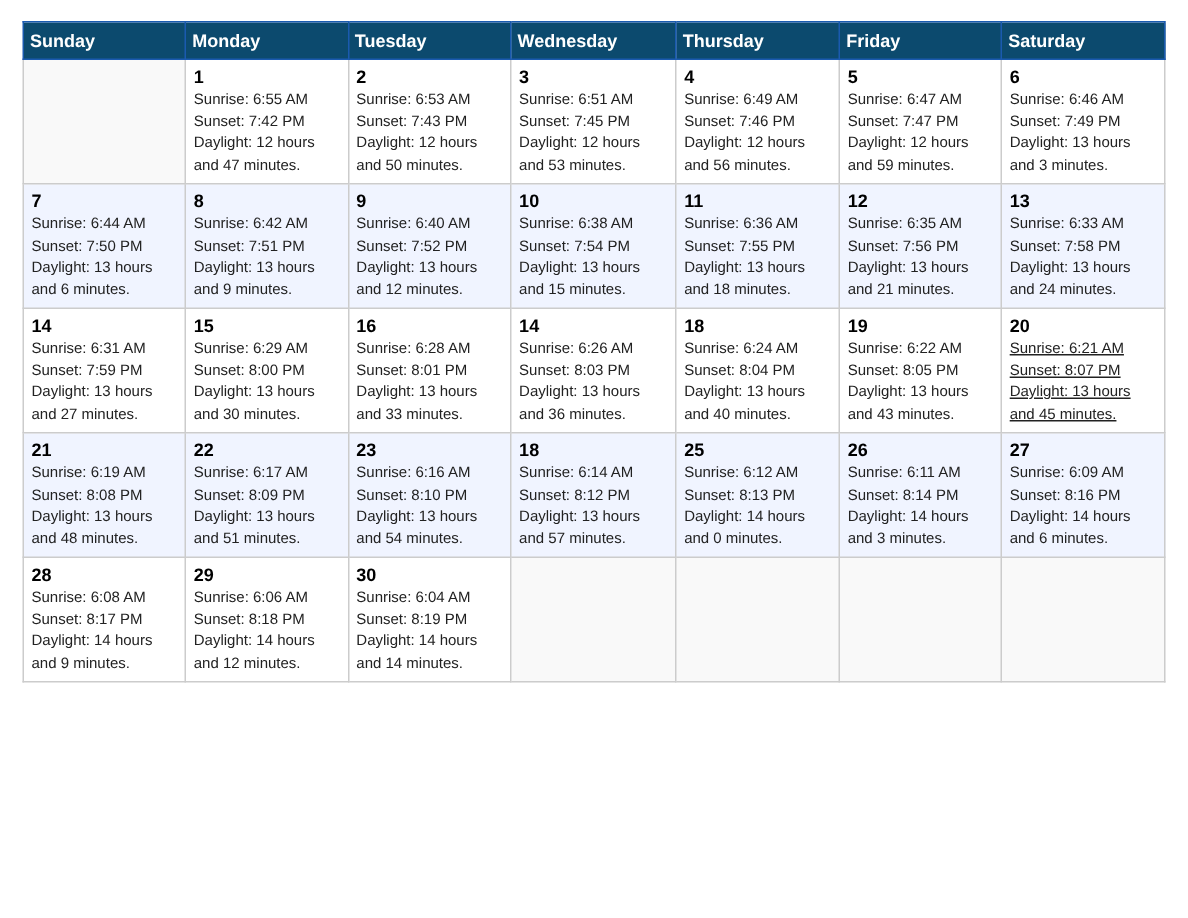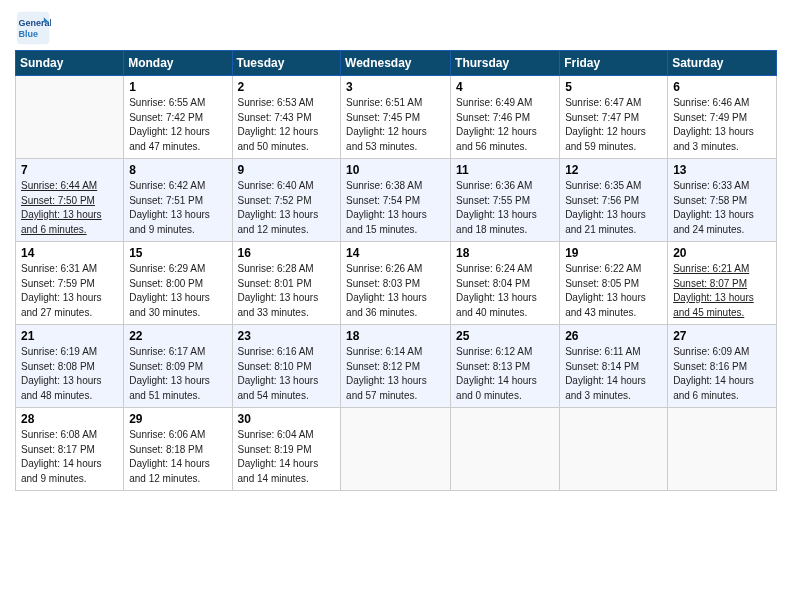--- a/index.html
+++ b/index.html
@@ -86,38 +86,20 @@
       line-height: 1.45;
     }
     .empty-cell {
       background: #f9f9f9 !important;
     }
   </style>
 </head>
 <body>
 
 <div class="container">
-  <div class="header-row">
-    <div class="logo">
-      <svg class="logo-icon" viewBox="0 0 40 40">
-        <rect x="2" y="2" width="36" height="36" rx="4" fill="#e8f0fa"></rect>
-        <text x="4" y="18" font-size="10" font-weight="bold" fill="#1a4a8a">General</text>
-        <text x="4" y="30" font-size="10" font-weight="bold" fill="#2a7abf">Blue</text>
-        <polygon points="32,8 38,14 32,14" fill="#2a7abf"></polygon>
-      </svg>
-      <div class="logo-text">
-        <span></span>
-        <span></span>
-      </div>
-    </div>
-    <div class="title-block">
-      <div class="main-title"></div>
-      <div class="subtitle"></div>
-    </div>
-  </div>
 
   <table class="calendar">
     <thead>
       <tr>
       <th>Sunday</th>
           <th>Monday</th>
           <th>Tuesday</th>
           <th>Wednesday</th>
           <th>Thursday</th>
           <th>Friday</th>
@@ -166,21 +148,21 @@
             <div class="day-num">6</div>
             <div class="day-info" style="white-space: pre-line;">Sunrise: 6:46 AM
 Sunset: 7:49 PM
 Daylight: 13 hours
 and 3 minutes.</div>
           </td>
         </tr>
         <tr>
           <td>
             <div class="day-num">7</div>
-            <div class="day-info" style="white-space: pre-line; text-decoration: underline;">Sunrise: 6:44 AM
+            <div class="day-info" style="white-space: pre-line;">Sunrise: 6:44 AM
 Sunset: 7:50 PM
 Daylight: 13 hours
 and 6 minutes.</div>
           </td>
           <td>
             <div class="day-num">8</div>
             <div class="day-info" style="white-space: pre-line;">Sunrise: 6:42 AM
 Sunset: 7:51 PM
 Daylight: 13 hours
 and 9 minutes.</div>

